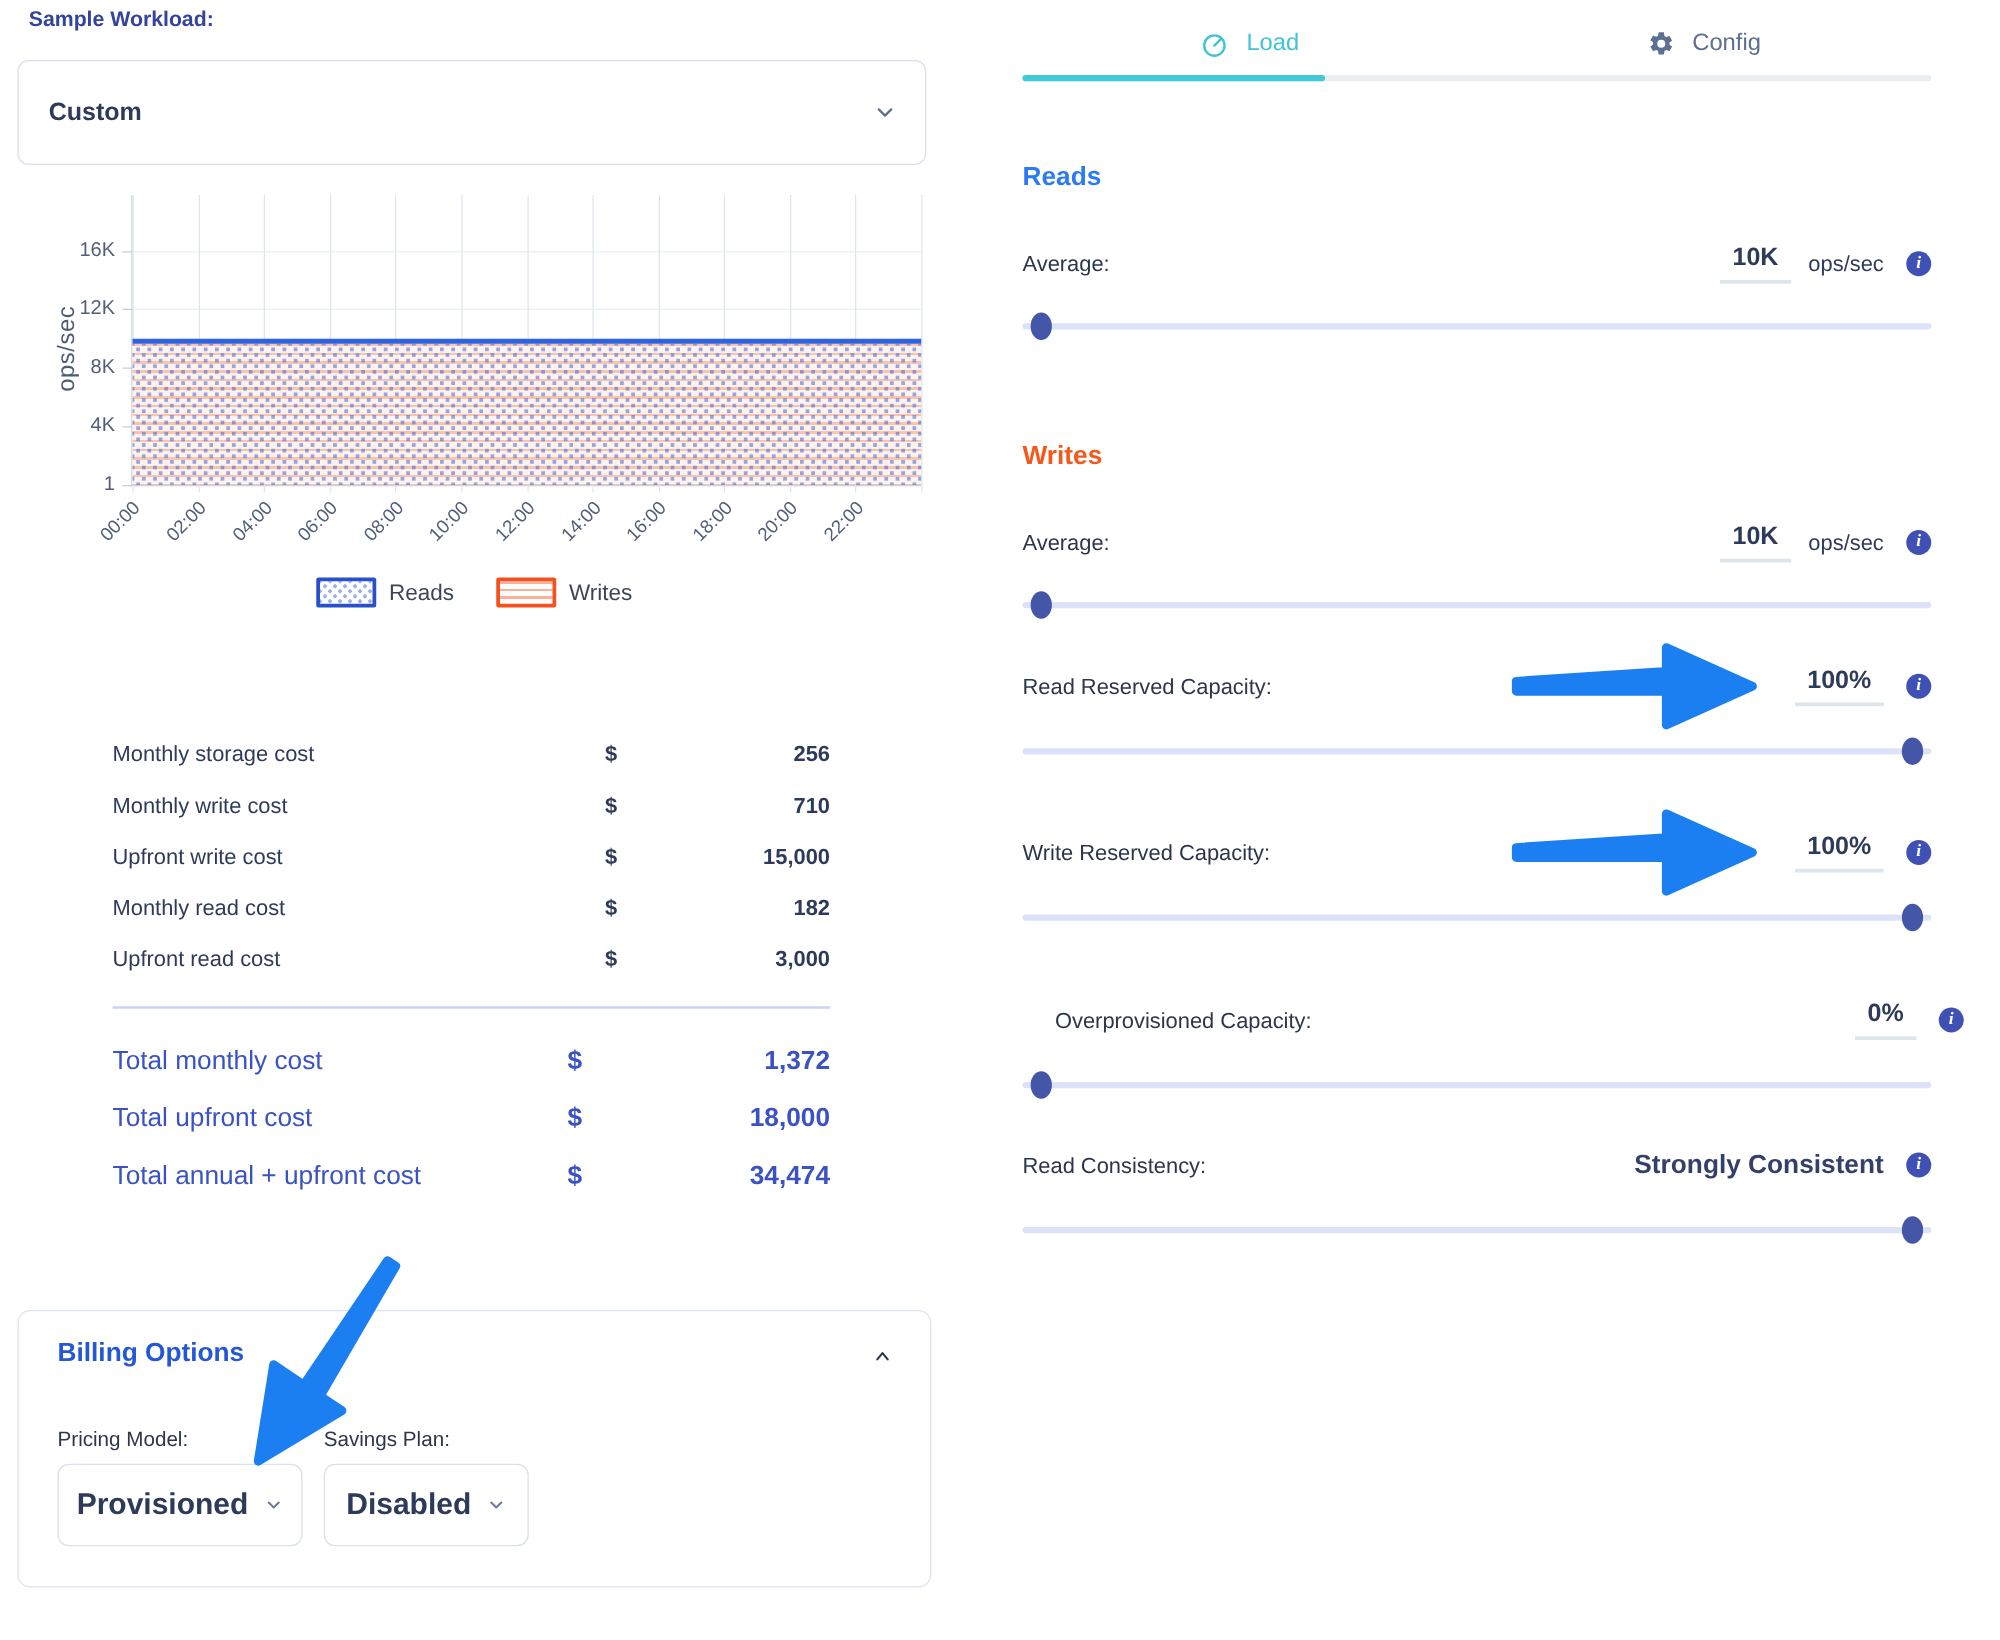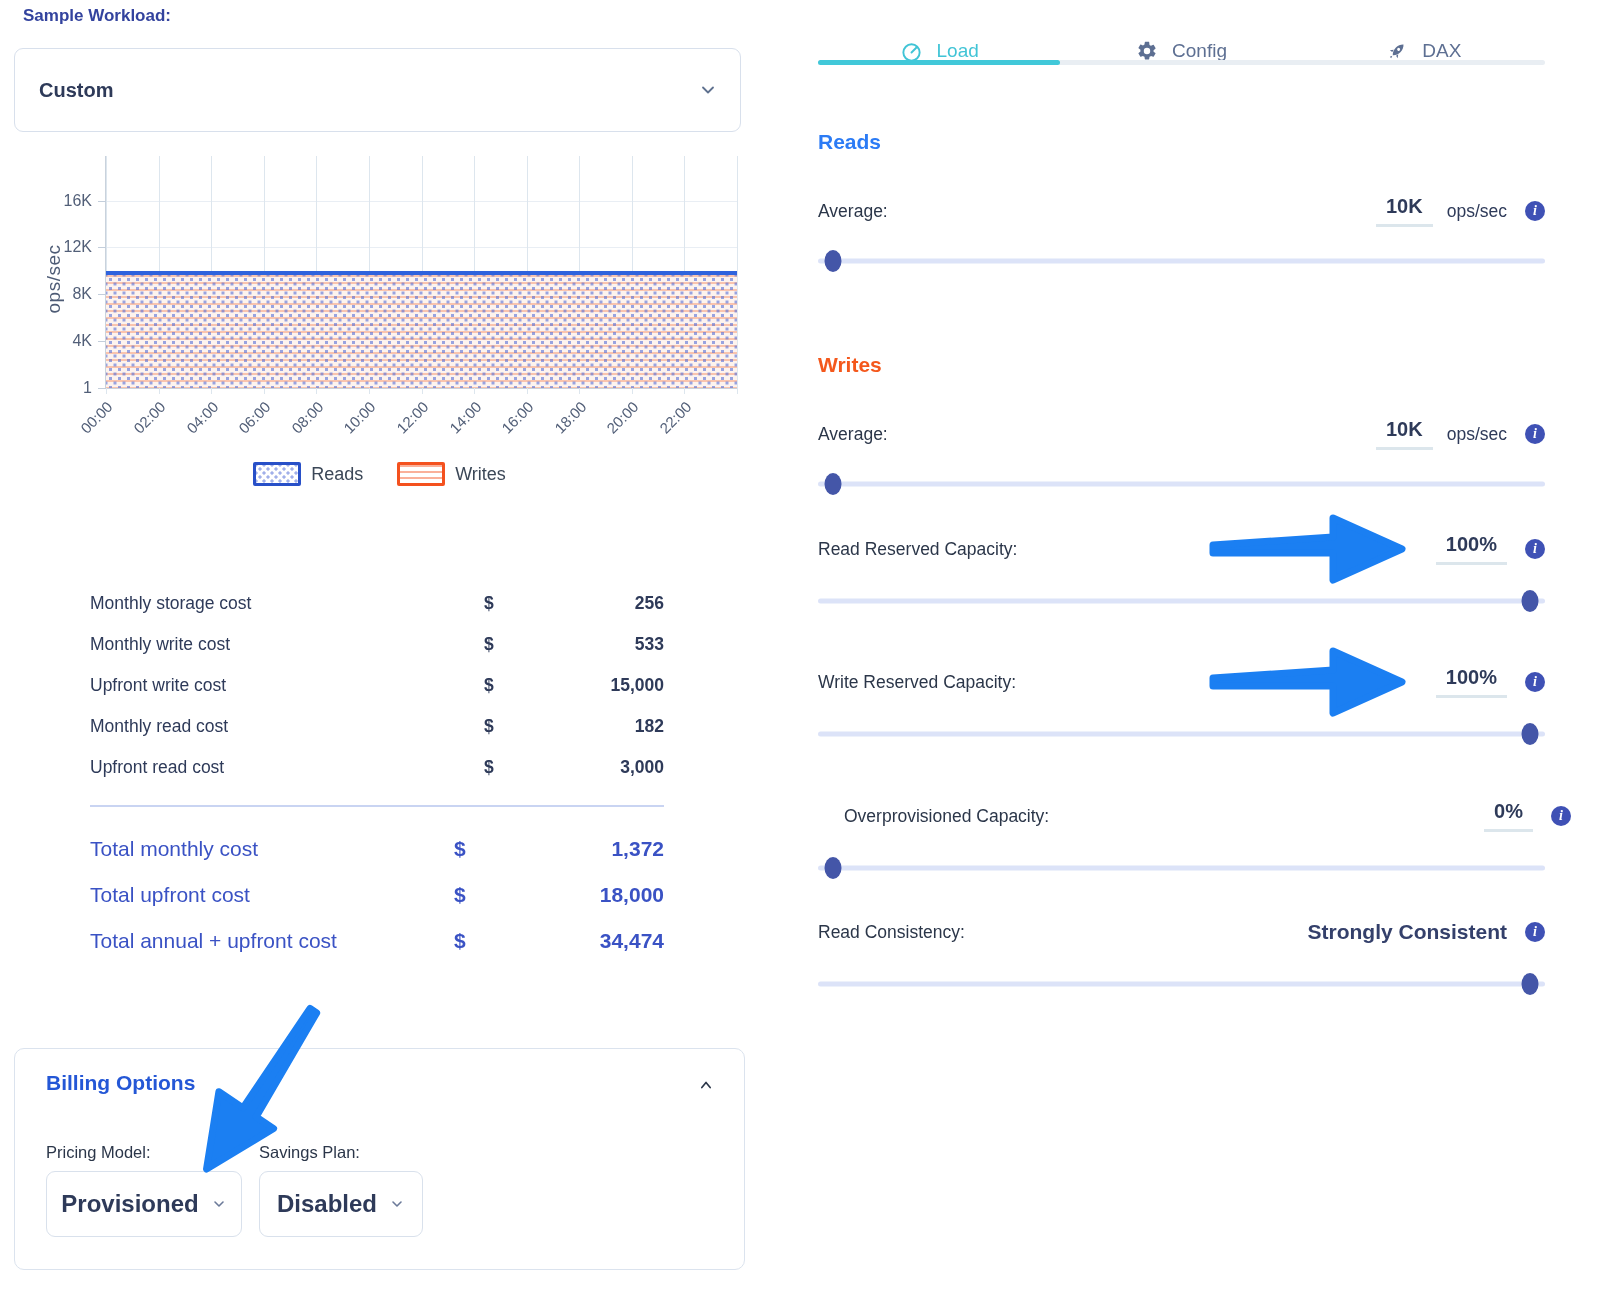--- a/index.html
+++ b/index.html
@@ -57,21 +57,21 @@
   .billing { position:absolute; left:0; top:1048px; width:731px; height:222px; border:1.5px solid #dbe3ee; border-radius:10px; }
   .billing-title { position:absolute; left:31px; top:22px; font-size:21px; font-weight:bold; color:#2457d6; }
   .collapse-btn { position:absolute; right:28px; top:26px; width:20px; height:20px; cursor:pointer; }
   .field-label { position:absolute; top:94px; font-size:16.5px; color:#2b3649; }
   .dropdown { position:absolute; top:122px; height:66px; border:1.5px solid #d9e1ec; border-radius:9px; display:flex; align-items:center; justify-content:center; gap:12px; cursor:pointer; }
   .dropdown .dd-text { font-size:24px; font-weight:bold; color:#2e3a59; }
   .dd-chev { width:16px; height:16px; }
 
   
   .right-col { position:absolute; left:818px; top:0; width:727px; }
-  .tabs { position:absolute; left:0; top:28px; width:727px; height:46px; display:flex; }
+  .tabs { position:absolute; left:0; top:12px; width:727px; height:46px; display:flex; }
   .tab { flex:1; display:flex; align-items:center; justify-content:center; gap:14px; font-size:19px; font-weight:500; color:#5d6f92; cursor:pointer; }
   .tab.active { color:#41c4d6; }
   .tab-underline { position:absolute; left:0; top:60px; width:727px; height:5px; background:#e9eef3; border-radius:3px; }
   .tab-underline .active-seg { position:absolute; left:0; top:0; width:33.33%; height:5px; background:#41c8d9; border-radius:3px; }
 
   .sec-title { position:absolute; left:0; font-size:21px; font-weight:bold; }
   .sec-title.reads { color:#2b7bf5; top:130px; }
   .sec-title.writes { color:#f4581c; top:353px; }
 
   .ctl-row { position:absolute; left:0; width:727px; display:flex; align-items:center; }
@@ -184,21 +184,21 @@
 
   <div class="cost-table">
     <div class="cost-row">
       <span class="c-label">Monthly storage cost</span>
       <span class="c-cur">$</span>
       <span class="c-val">256</span>
     </div>
     <div class="cost-row">
       <span class="c-label">Monthly write cost</span>
       <span class="c-cur">$</span>
-      <span class="c-val">533</span>
+      <span class="c-val">710</span>
     </div>
     <div class="cost-row">
       <span class="c-label">Upfront write cost</span>
       <span class="c-cur">$</span>
       <span class="c-val">15,000</span>
     </div>
     <div class="cost-row">
       <span class="c-label">Monthly read cost</span>
       <span class="c-cur">$</span>
       <span class="c-val">182</span>
@@ -261,31 +261,20 @@
           <line x1="12" y1="13" x2="17.2" y2="7.8"></line>
         </svg>
       <span>Load</span>
     </div>
     <div class="tab">
       <svg width="22" height="22" viewBox="0 0 24 24" fill="#5d6f92">
           <path d="M19.14 12.94a7 7 0 0 0 .06-.94 7 7 0 0 0-.06-.94l2.03-1.58a.5.5 0 0 0 .12-.64l-1.92-3.32a.5.5 0 0 0-.61-.22l-2.39.96a7.3 7.3 0 0 0-1.62-.94l-.36-2.54A.5.5 0 0 0 13.9 2h-3.8a.5.5 0 0 0-.49.42l-.36 2.54a7.3 7.3 0 0 0-1.62.94l-2.39-.96a.5.5 0 0 0-.61.22L2.71 8.48a.5.5 0 0 0 .12.64l2.03 1.58a7 7 0 0 0 0 1.88l-2.03 1.58a.5.5 0 0 0-.12.64l1.92 3.32a.5.5 0 0 0 .61.22l2.39-.96a7.3 7.3 0 0 0 1.62.94l.36 2.54a.5.5 0 0 0 .49.42h3.8a.5.5 0 0 0 .49-.42l.36-2.54a7.3 7.3 0 0 0 1.62-.94l2.39.96a.5.5 0 0 0 .61-.22l1.92-3.32a.5.5 0 0 0-.12-.64zM12 15.5A3.5 3.5 0 1 1 15.5 12 3.5 3.5 0 0 1 12 15.5z"></path>
         </svg>
       <span>Config</span>
     </div>
-    <div class="tab">
-      <svg width="22" height="22" viewBox="0 0 24 24" fill="#5d6f92">
-          <g transform="rotate(45 12 12)">
-            <path d="M12 2c2.2 2 3.6 5 3.6 8.4 0 3.1-1.3 6.1-3.6 8.1-2.3-2-3.6-5-3.6-8.1C8.4 7 9.8 4 12 2z"></path>
-            <circle cx="12" cy="9.5" r="1.6" fill="#ffffff"></circle>
-            <path d="M8.6 13.5 6 17l3-0.6zM15.4 13.5 18 17l-3-0.6z"></path>
-            <path d="M12 19.2l-1 2.8h2z"></path>
-          </g>
-        </svg>
-      <span>DAX</span>
-    </div>
   </div>
   <div class="tab-underline">
       <div class="active-seg"></div>
     </div>
 
   <div class="sec-title reads">Reads</div>
   <div class="ctl-row" style="top:190px; height:42px;">
     <span class="ctl-label">Average:</span>
     <span class="ctl-value">10K</span>
     <span class="ctl-unit">ops/sec</span>

